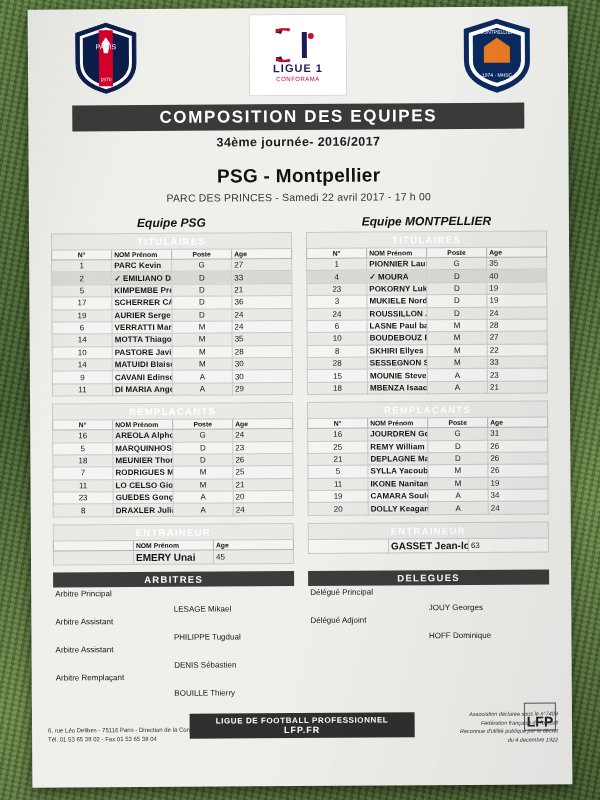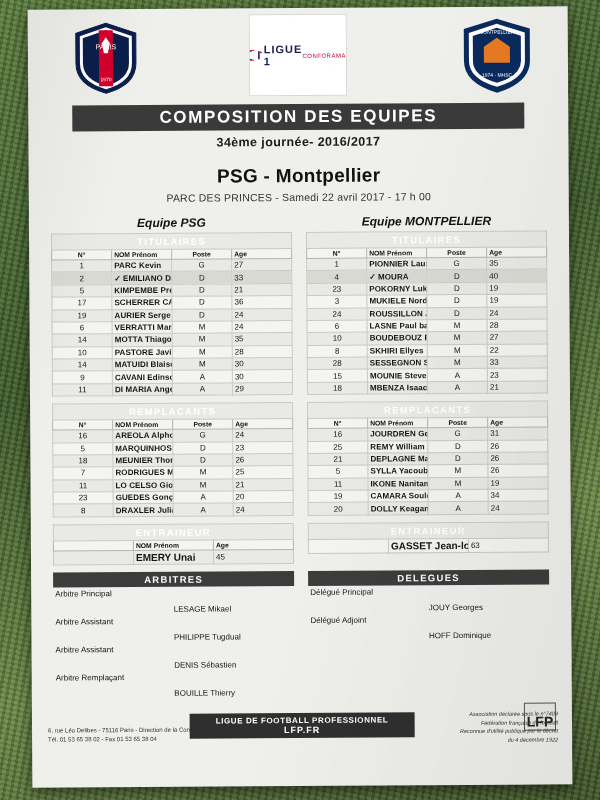--- a/index.html
+++ b/index.html
@@ -35,21 +35,21 @@
   
   .crests{position:relative;height:92px;}
   .crest{
     position:absolute;width:68px;height:74px;
   }
   .crest-psg{left:44px;top:12px;}
   .crest-mhsc{right:34px;top:10px;width:74px;height:78px;}
   .ligue{
     position:absolute;left:50%;transform:translateX(-50%);top:6px;
     width:96px;height:80px;background:#fff;border:1px solid #d8d8d4;
-    display:flex;flex-direction:row;align-items:center;justify-content:center;
+    display:flex;flex-direction:column;align-items:center;justify-content:center;
   }
   .ligue .l1txt{font-size:11px;font-weight:bold;letter-spacing:1px;color:#1b1b55;}
   .ligue .l1sub{font-size:6px;color:#c03;letter-spacing:.5px;margin-top:2px;}
 
   
   .title-block{text-align:center;margin-top:4px;}
   .band{
     display:block;margin:0 auto;width:452px;background:#3a3a3a;color:#fff;
     font-size:17px;font-weight:bold;letter-spacing:1.6px;padding:3px 0;
   }

